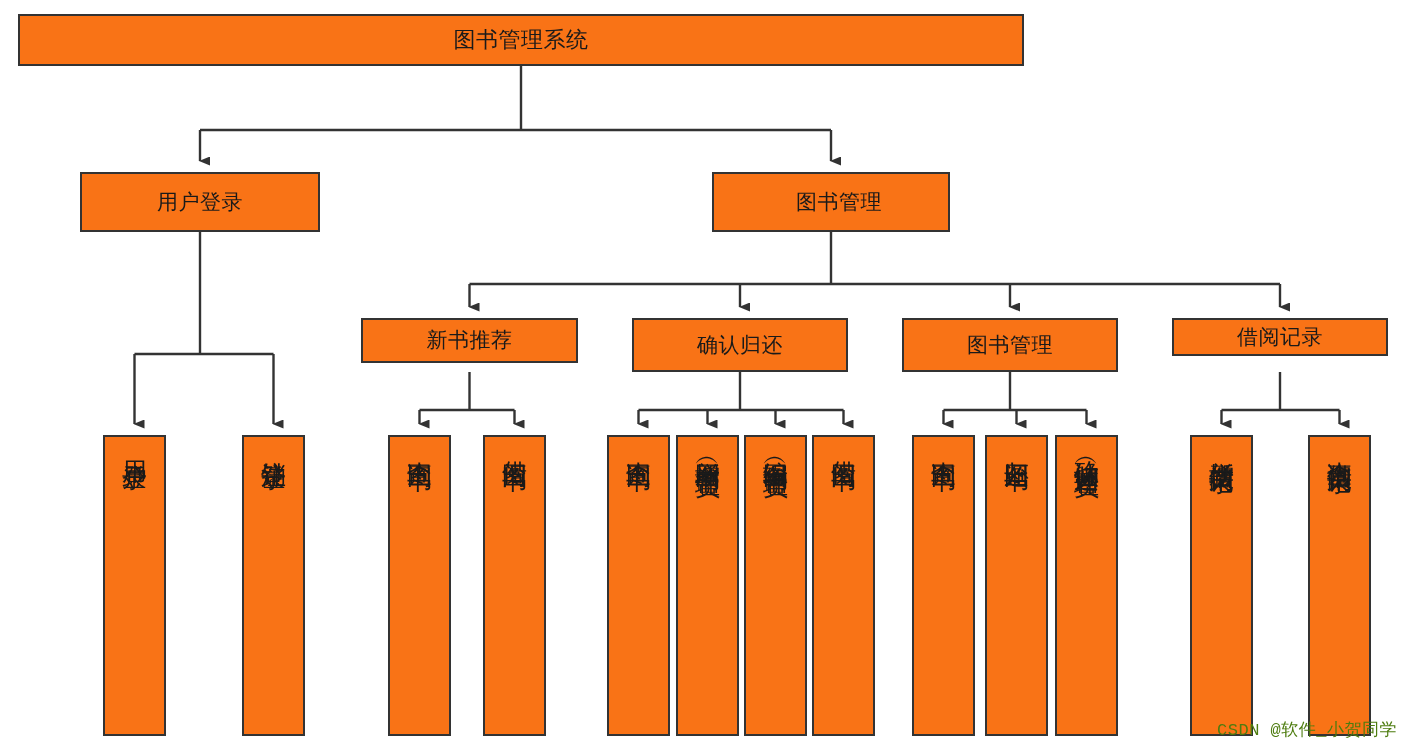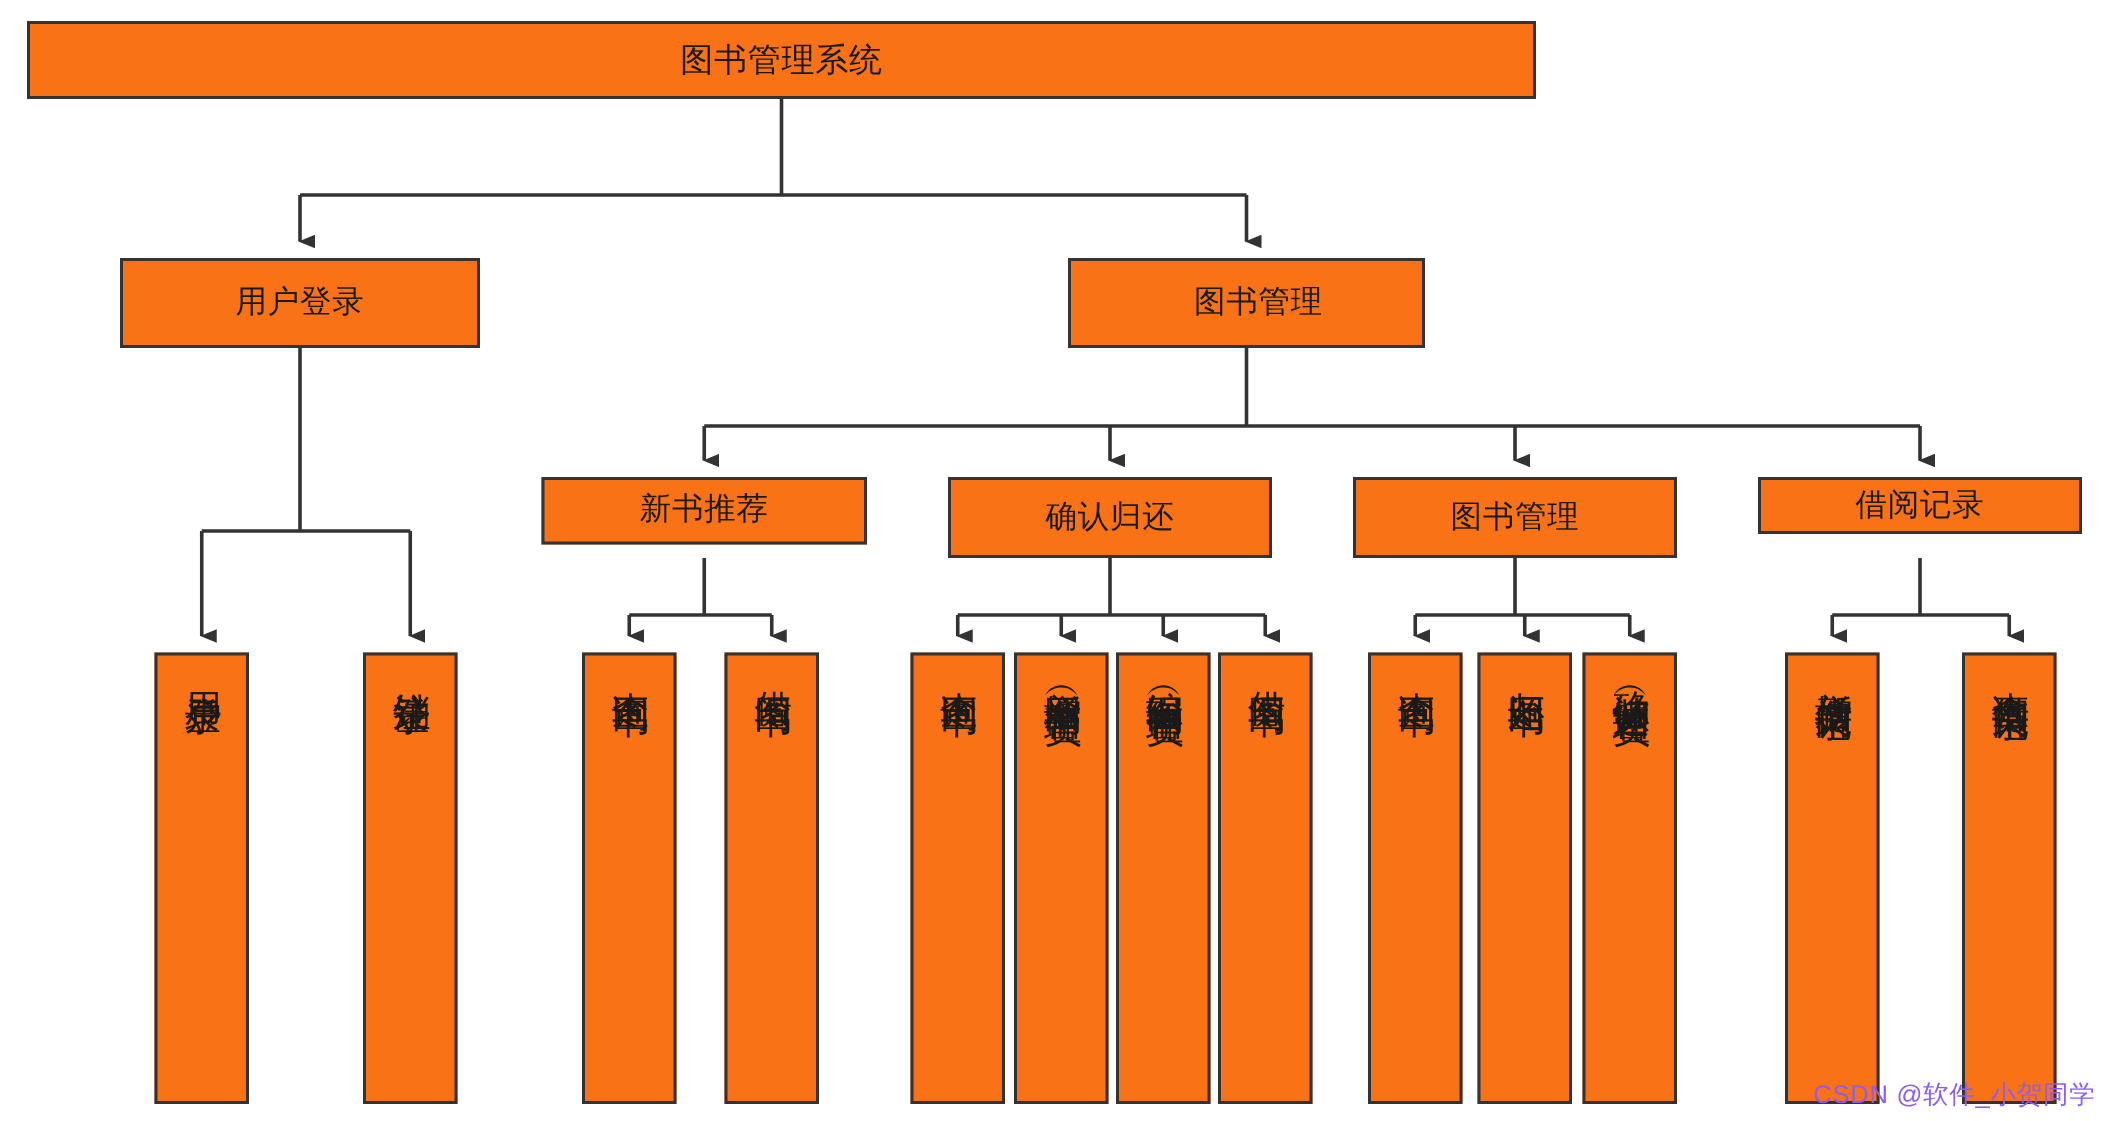--- a/index.html
+++ b/index.html
@@ -61,24 +61,25 @@
     font-size: 25px;
     line-height: 1.0;
     letter-spacing: 2px;
     white-space: nowrap;
   }
   .watermark {
     position: absolute;
     right: 8px;
     bottom: 6px;
     font-size: 17px;
-    color: #8b5cf6;
+    color: #4d7c0f;
     letter-spacing: 0.5px;
     white-space: nowrap;
     z-index: 5;
+    font-family: Liberation Mono, monospace;
   }
 </style>
 </head>
 <body>
 
 <div id="canvas">
 
   <svg id="edges" viewBox="0 0 1405 747" xmlns="http://www.w3.org/2000/svg" aria-hidden="true">
     <defs>
       <marker id="arrowhead" markerWidth="9" markerHeight="11" refX="4.5" refY="10" orient="auto" markerUnits="userSpaceOnUse">

